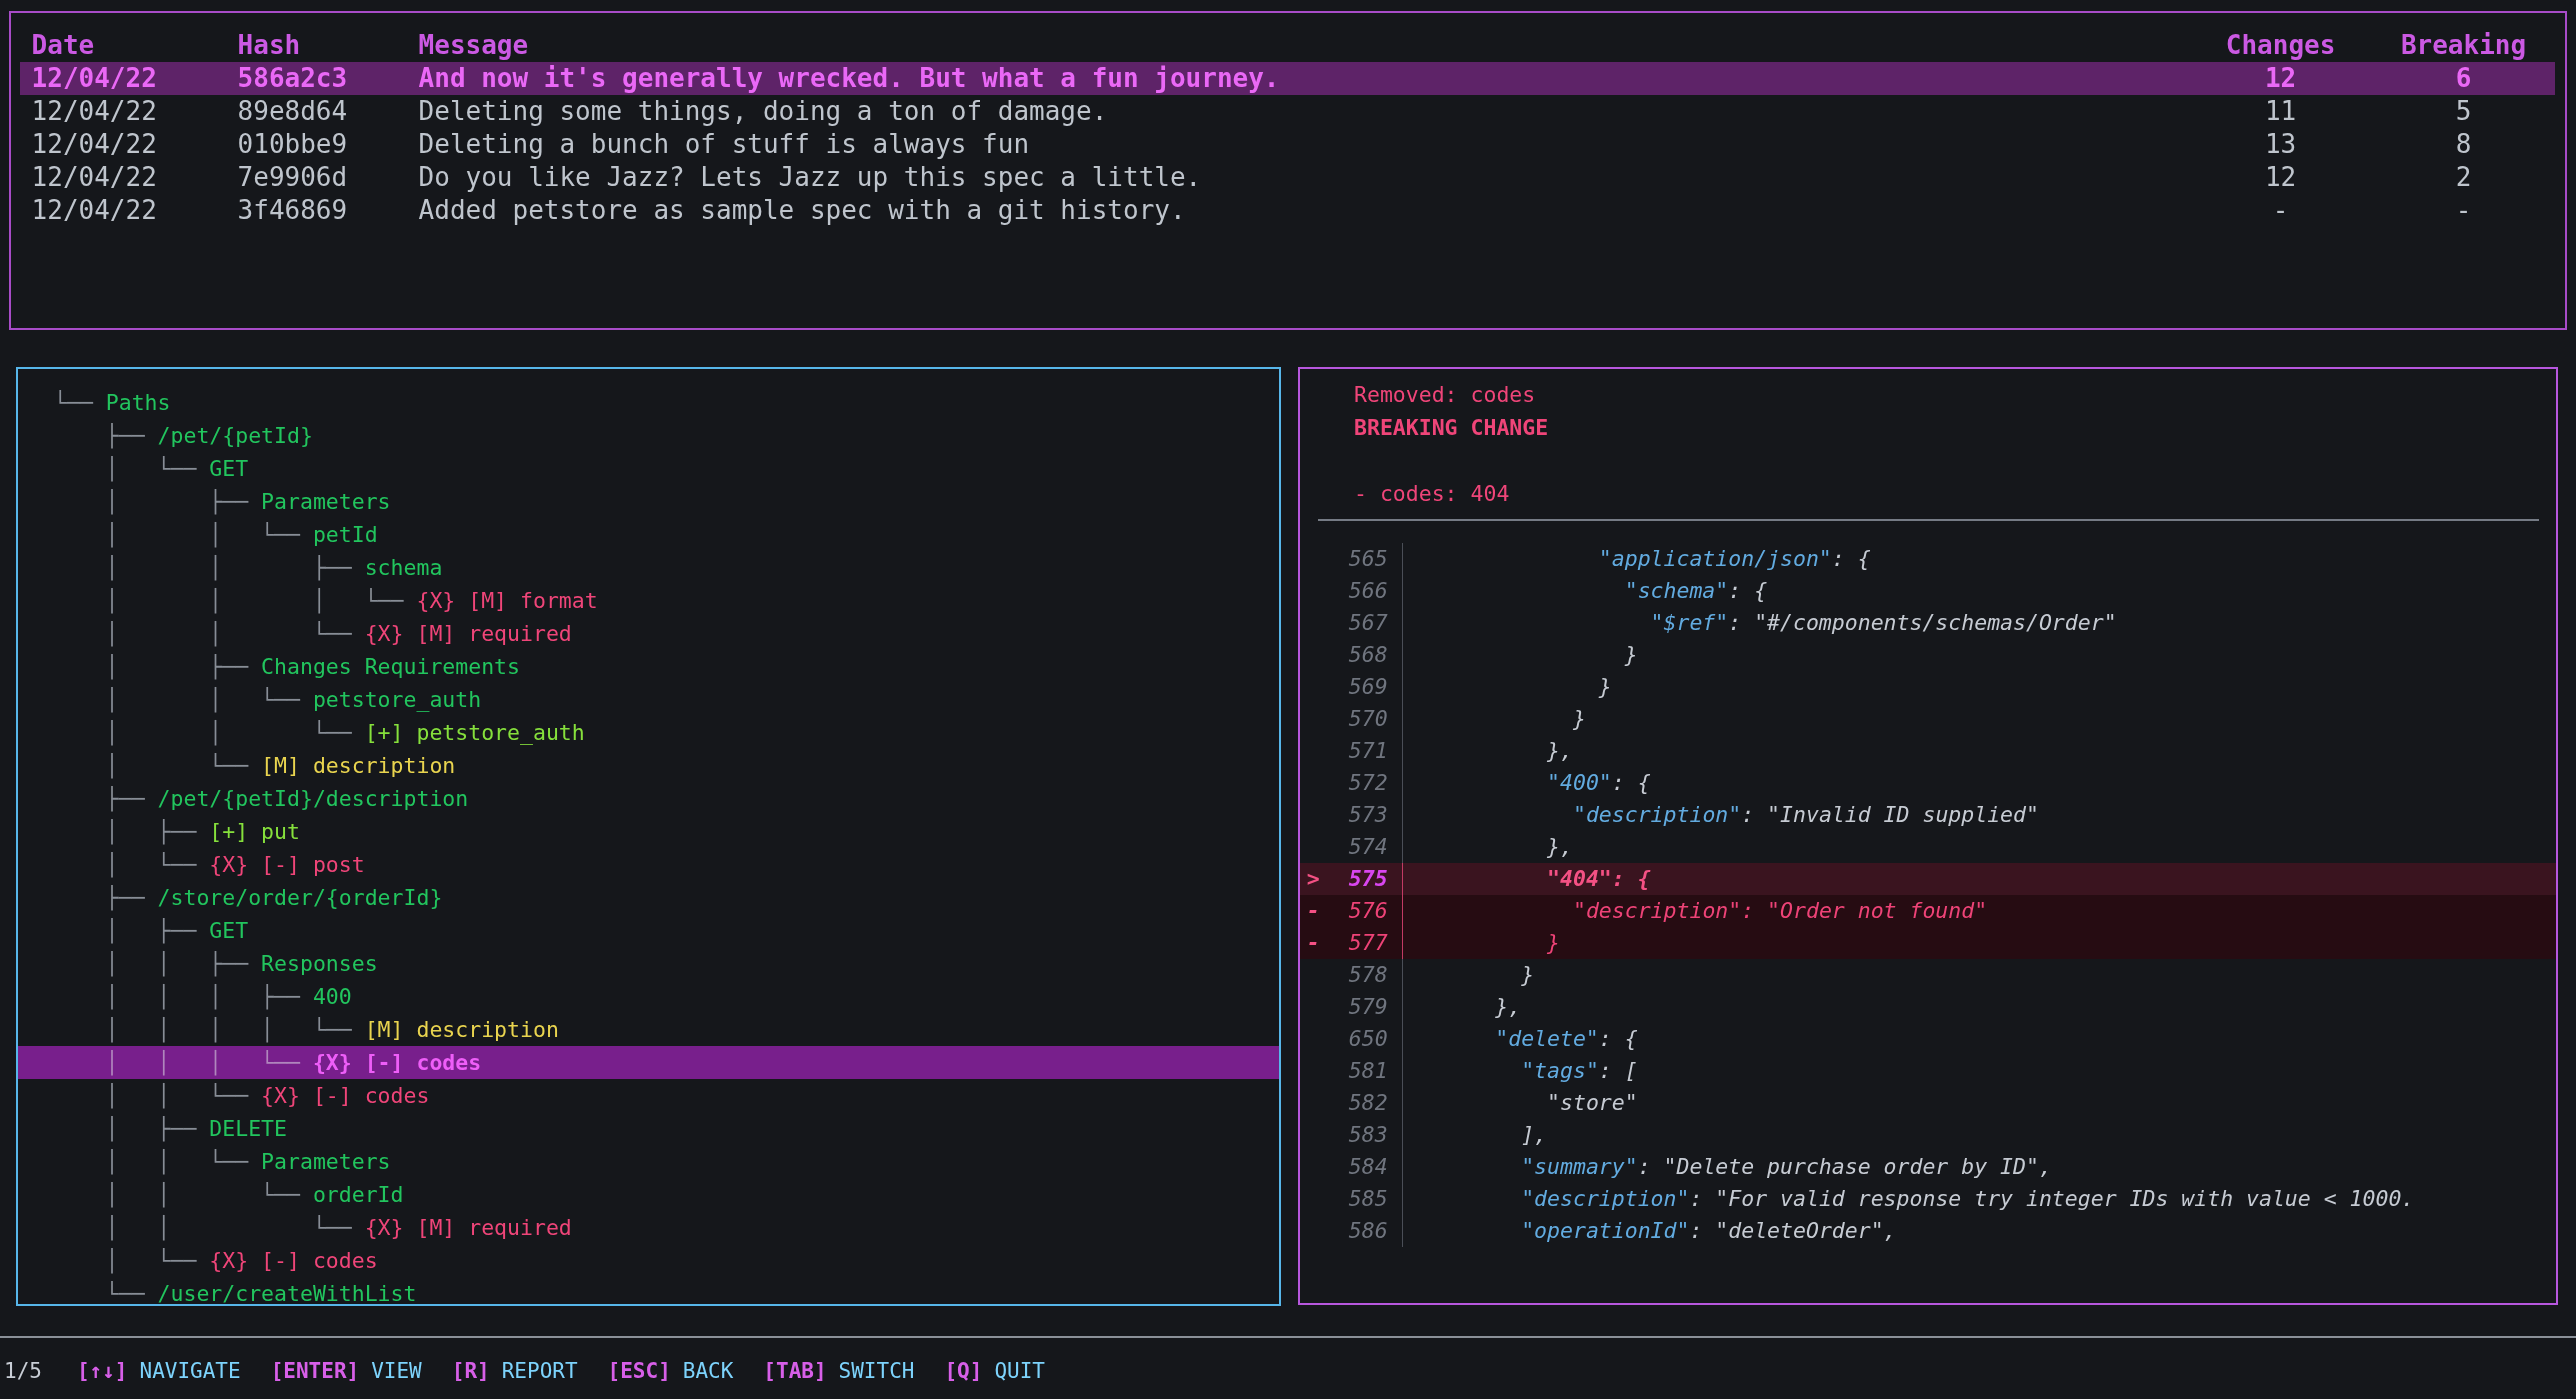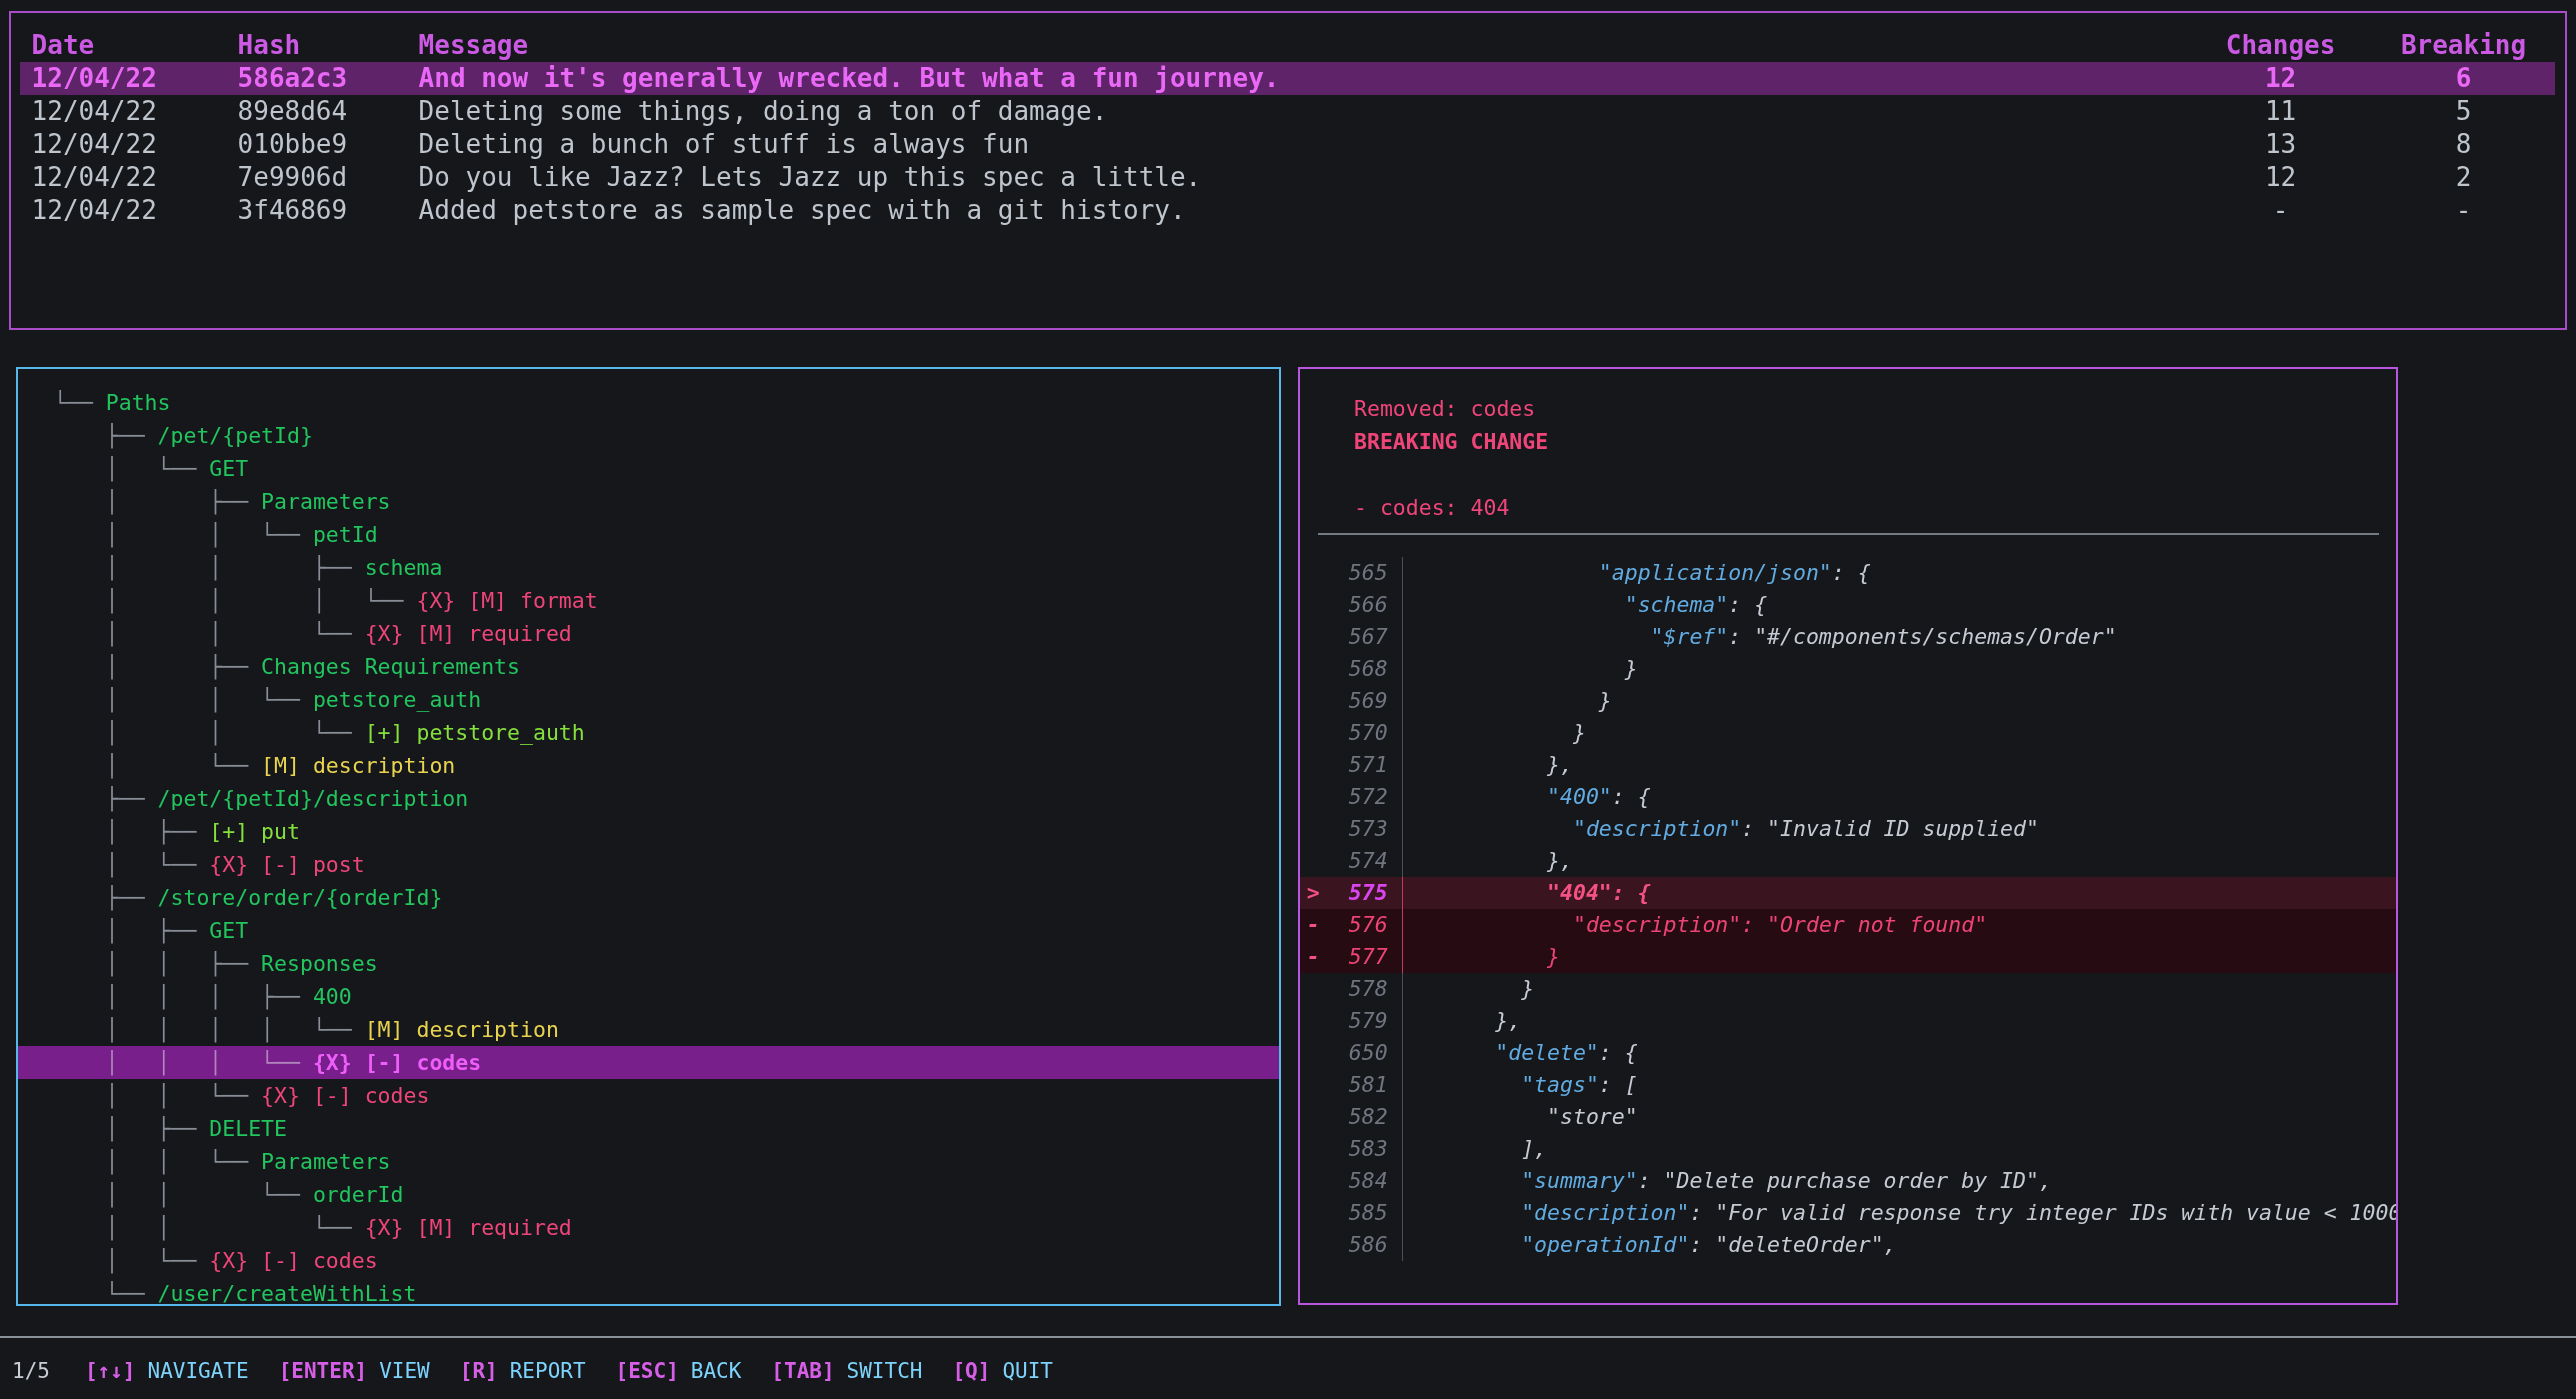--- a/index.html
+++ b/index.html
@@ -24,22 +24,22 @@
   .t-prefix { color:#878d96; }
   .k-node .t-label { color:#22c55e; }
   .k-breaking .t-label { color:#ef4579; }
   .k-added .t-label { color:#86e03c; }
   .k-modified .t-label { color:#e9d44f; }
   .t-row.sel { background:#781f8c; }
   .t-row.sel .t-prefix { color:#b086bd; }
   .t-row.sel .t-label { color:#ee5ef8; font-weight:bold; }
 
   
-  .detail { left:1298px; top:367px; width:1100px; height:938px; border:2px solid #b757de;
-            padding-top:23px; overflow:hidden; }
+  .detail { left:1298px; top:367px; width:1260px; height:938px; border:2px solid #b757de;
+            padding-top:9px; overflow:hidden; }
   .d-heading,.d-sub,.d-change { margin-left:54px; font-size:21.5px; height:33px; line-height:33px;
             color:#ef4579; white-space:pre; }
   .d-sub { font-weight:bold; }
   .d-spacer { height:33px; }
   .d-sep { border-top:2px solid #757b85; margin:9.4px 17.5px 0 17.5px; }
   .code { margin-top:21.5px; }
   .c-line { display:flex; align-items:center; height:32px; font-size:21.5px; white-space:pre;font-style:italic; }
   .c-marker { width:25.6px; padding-left:6.7px; color:#f45184; font-weight:bold; flex:none; }
   .c-num { width:62px; text-align:right; color:#70757f; flex:none; }
   .c-gut { width:15px; height:100%; border-right:1.3px solid #4a4e57; flex:none; }
@@ -49,21 +49,21 @@
   .st-cursor { background:#3a141f; }
   .st-cursor .c-num { color:#d946ef; font-weight:bold; }
   .st-cursor .c-gut,.st-removed .c-gut { border-right-color:#c13b64; }
   .st-cursor .tok-rem { color:#f45184; font-weight:bold; }
   .st-removed { background:#260c12; }
   .st-removed .c-num { color:#ee4377; }
 
   
   .status-sep { position:absolute; top:1336px; left:0; width:2576px; border-top:2px solid #8a9098; }
   .statusbar { position:absolute; top:1352px; left:0; width:2576px; height:38px;
-               display:flex; align-items:center; padding-left:12px; font-size:21px; white-space:pre; }
+               display:flex; align-items:center; padding-left:4px; font-size:21px; white-space:pre; }
   .pos { color:#c9ced6; margin-right:35px; }
   .hints { display:flex; gap:30px; }
   .hint { display:flex; gap:12px; }
   .hint-key { color:#d75fe8; font-weight:bold; }
   .hint-label { color:#7dd3fc; }
 </style>
 </head>
 <body>
 
 <div class="panel history">

